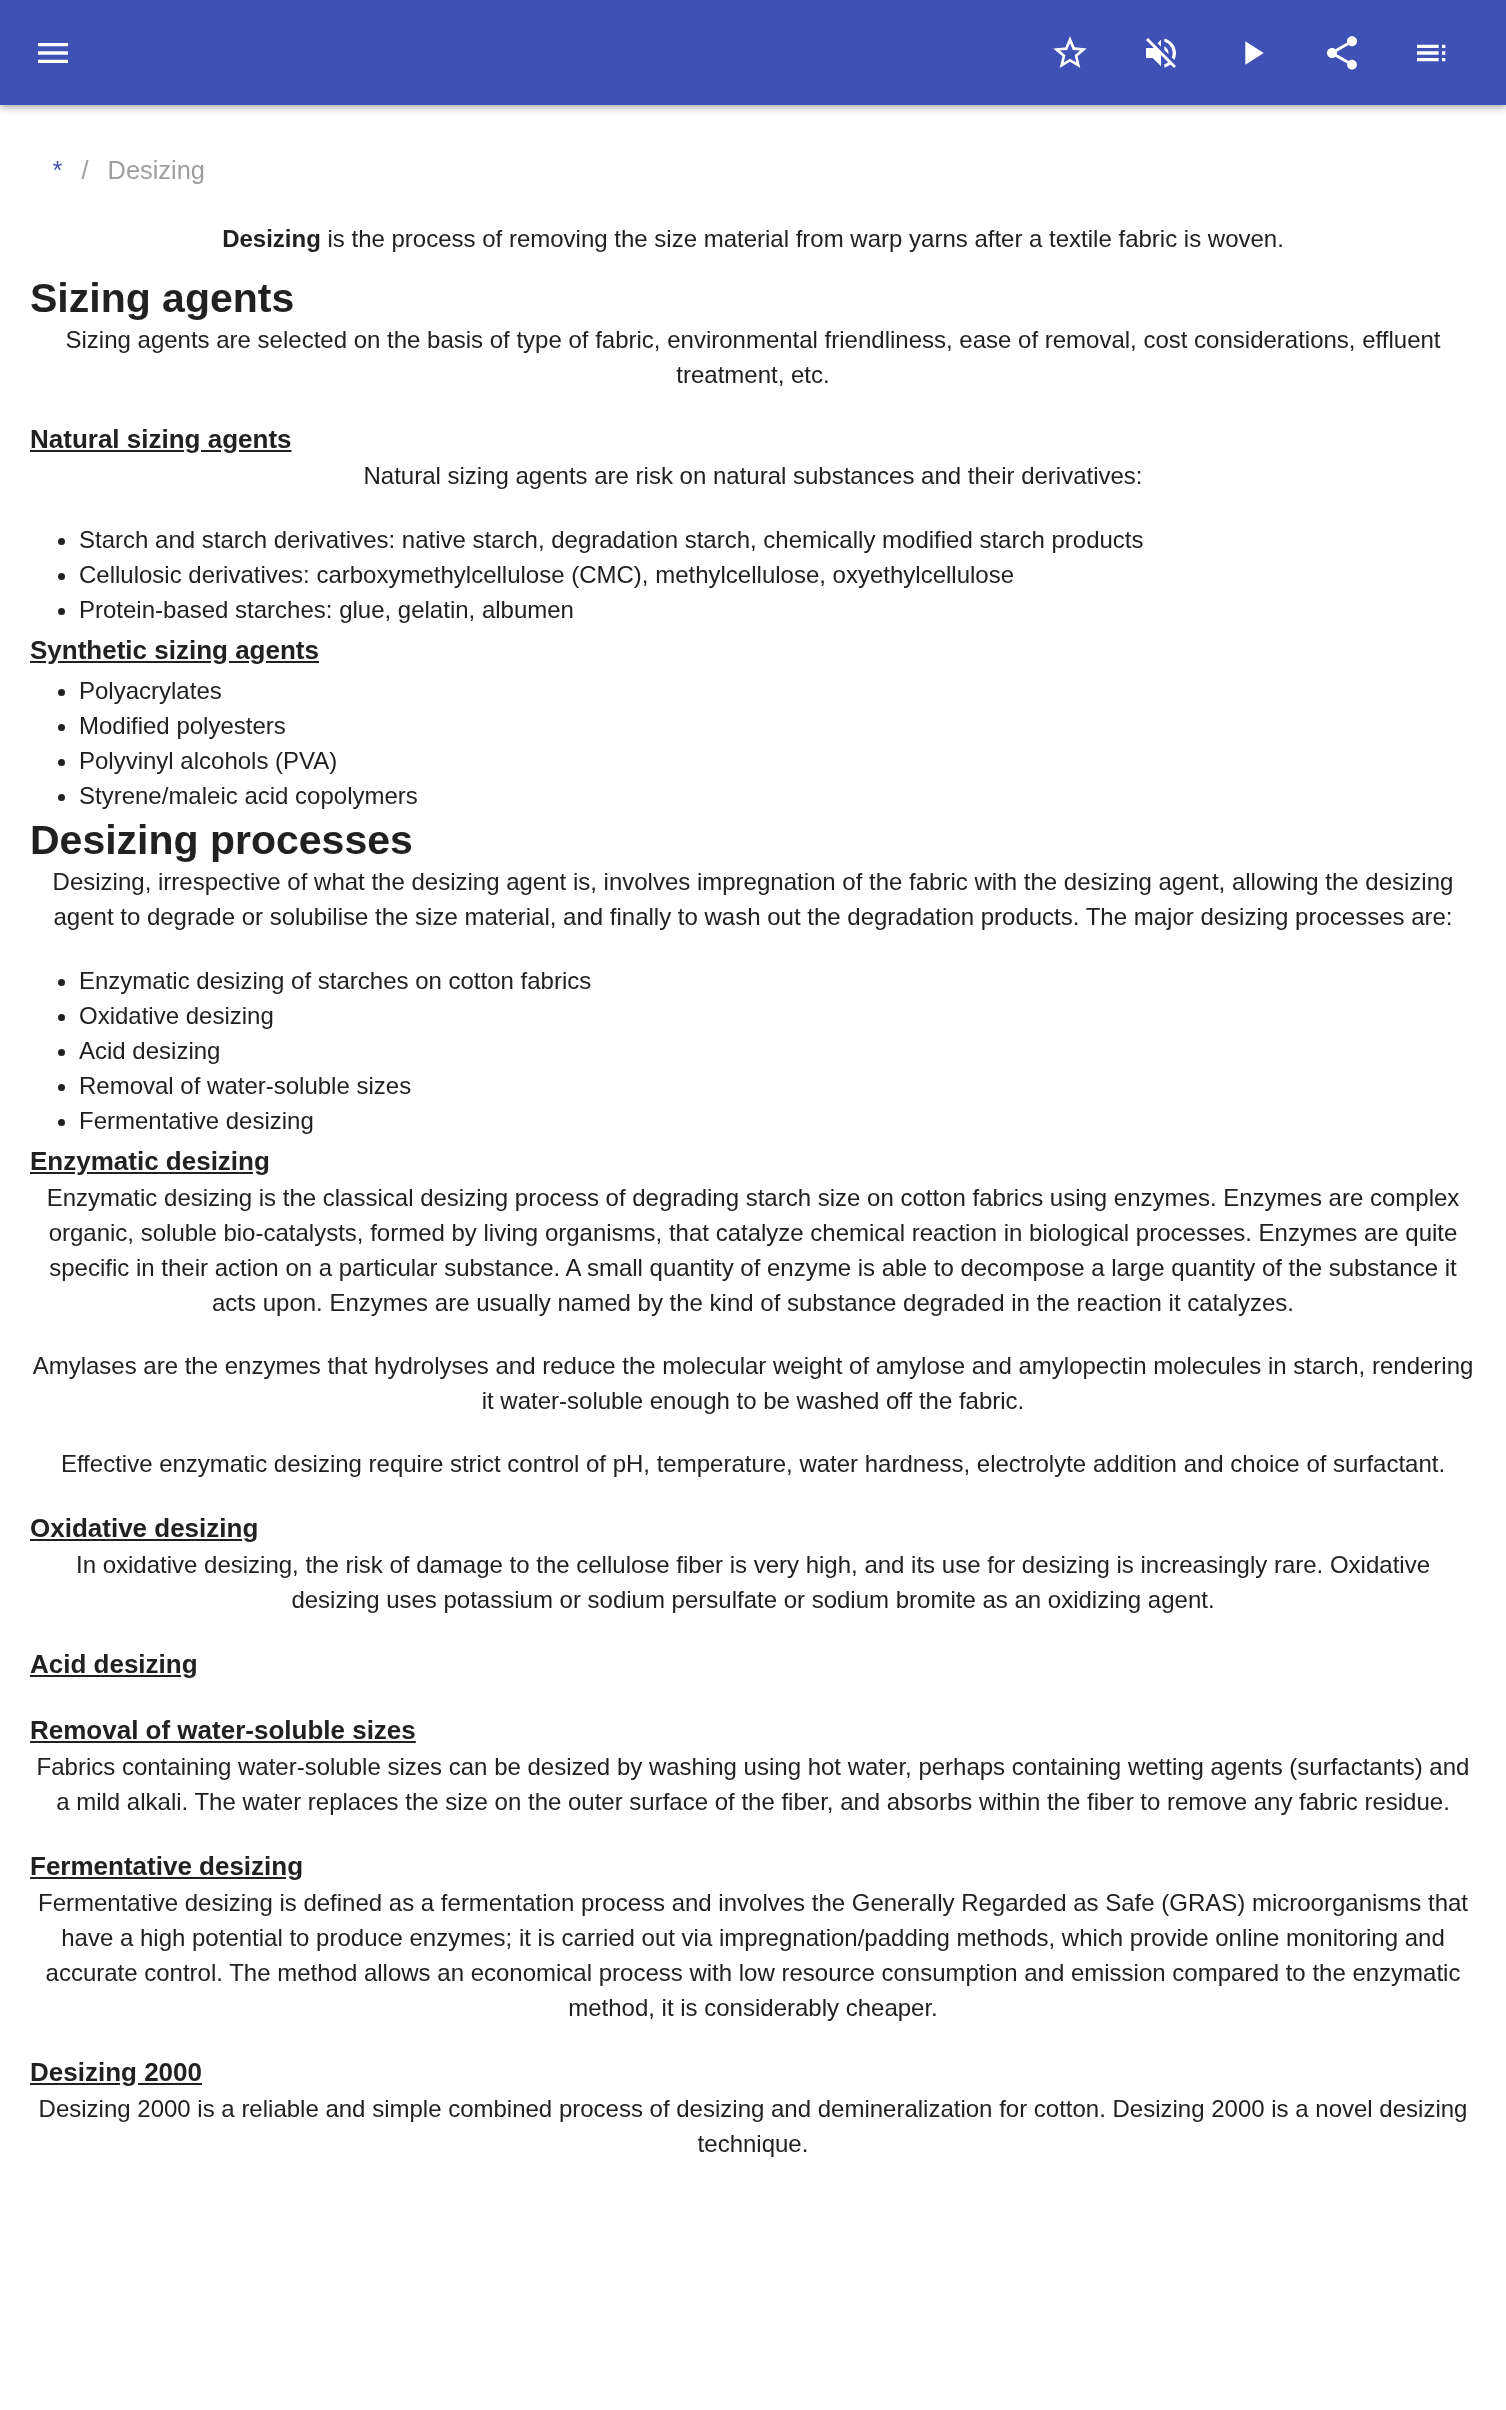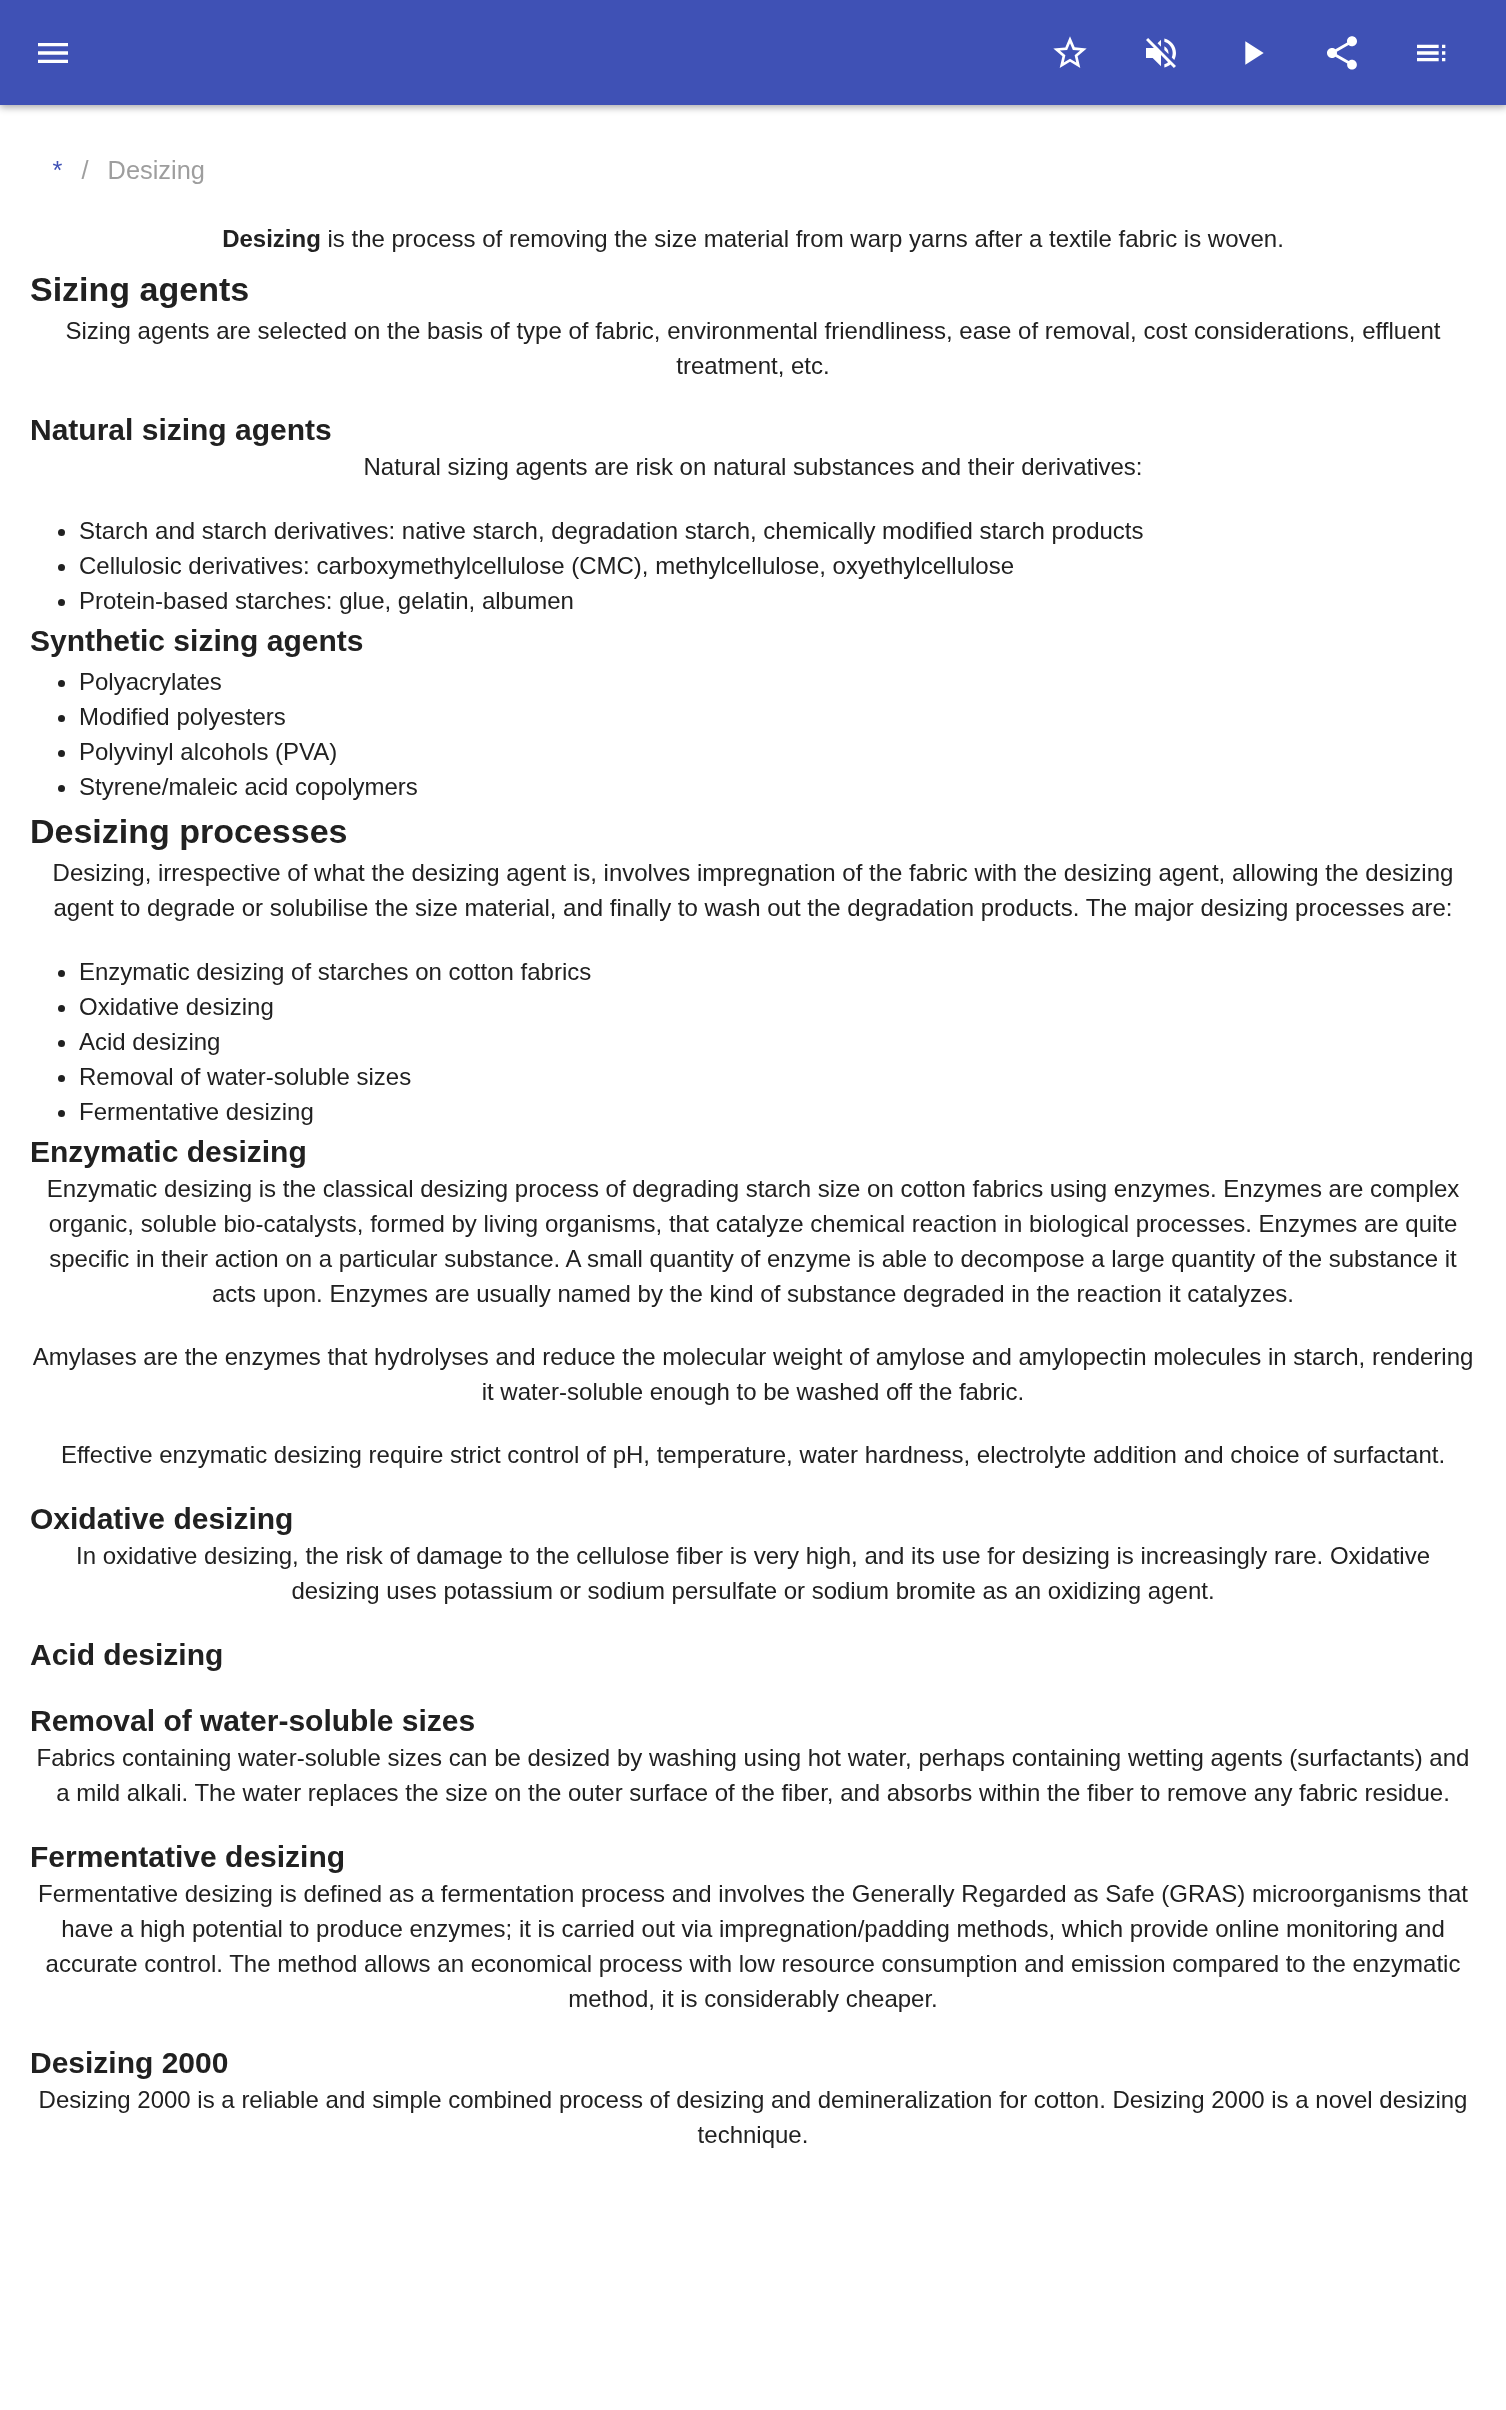--- a/index.html
+++ b/index.html
@@ -35,24 +35,24 @@
   .breadcrumb {
     margin-top: 46px; margin-left: 22.6px; font-size: 25.4px; line-height: 38px;
     color: #9e9e9e;
   }
   .breadcrumb .home { color: #3F51B5; cursor: pointer; }
   .breadcrumb .sep { margin: 0 19px; color: #9e9e9e; }
   p { margin: 0; text-align: center; }
   .intro { margin-top: 32px; }
   .intro b { font-weight: bold; color: #212121; }
   h2 {
-    margin: 10px 0 0 0; font-size: 34px; line-height: 47px; font-weight: bold; color: #212121;
+    margin: 19px 0 0 0; font-size: 41px; line-height: 47px; font-weight: bold; color: #212121;
   }
   h3 {
-    margin: 0; font-size: 30px; line-height: 38px; font-weight: bold; color: #212121;
+    margin: 0; font-size: 26px; line-height: 38px; font-weight: bold; color: #212121; text-decoration: underline;
   }
   .gap-md { height: 28px; }
   ul { margin: 4px; padding-left: 45px; }
   ul li { line-height: 35px; }
   .after-para-list { margin-top: 29px; }
 </style>
 </head>
 <body>
 
 <header class="appbar">

